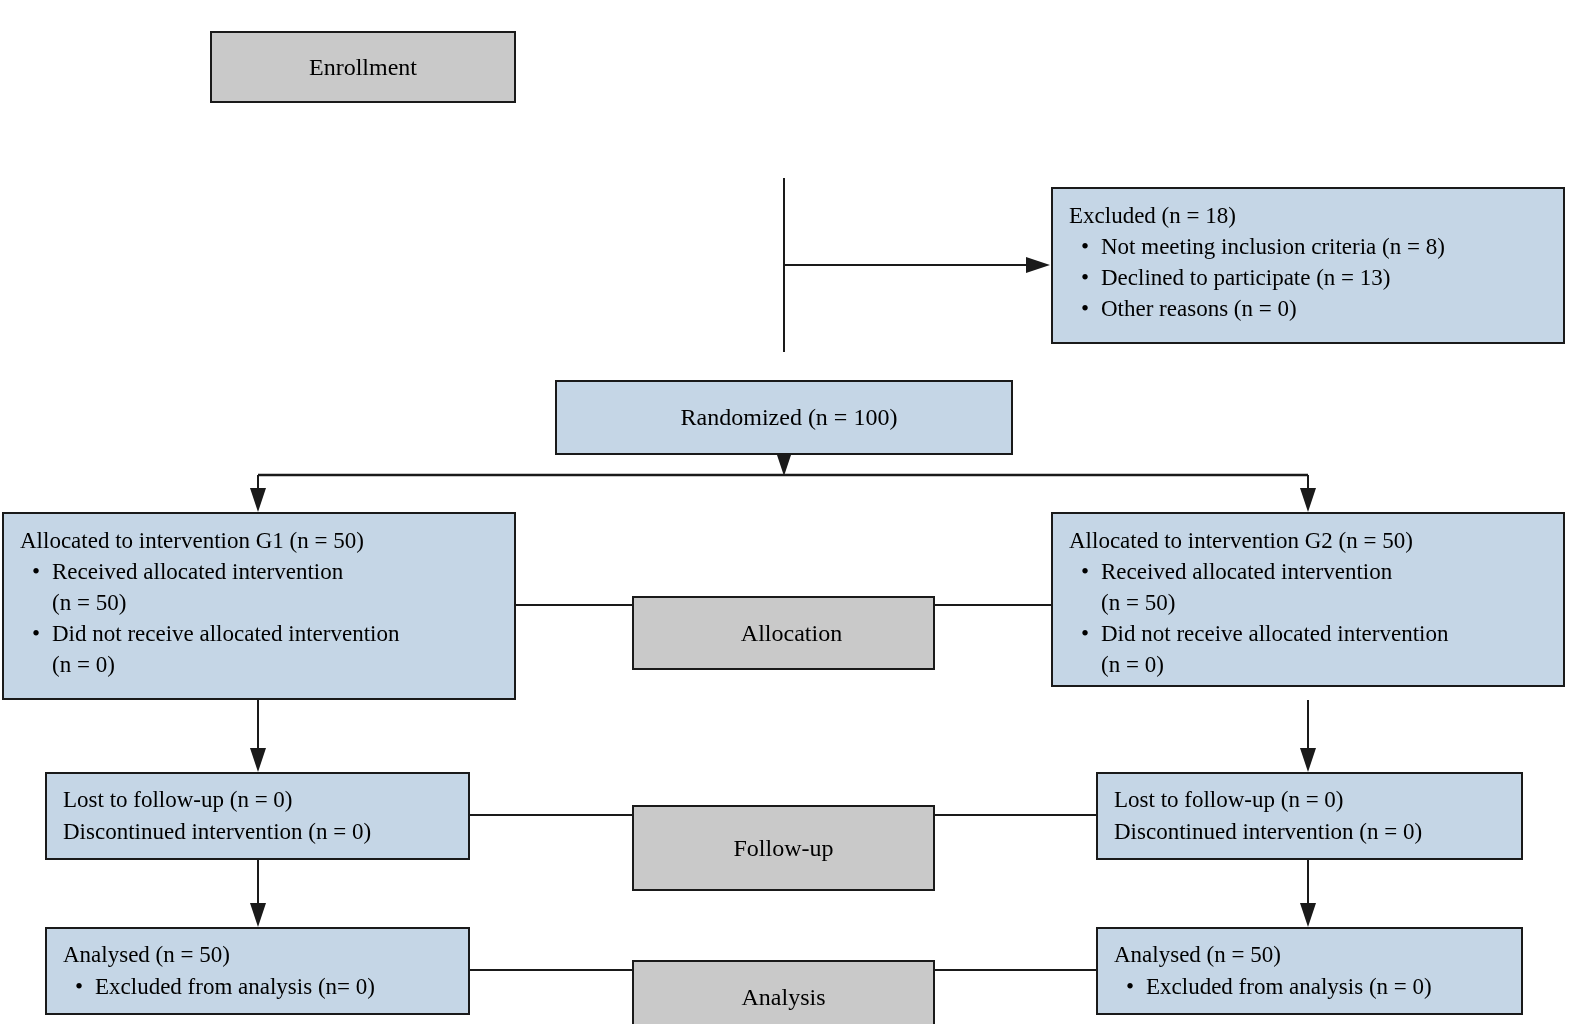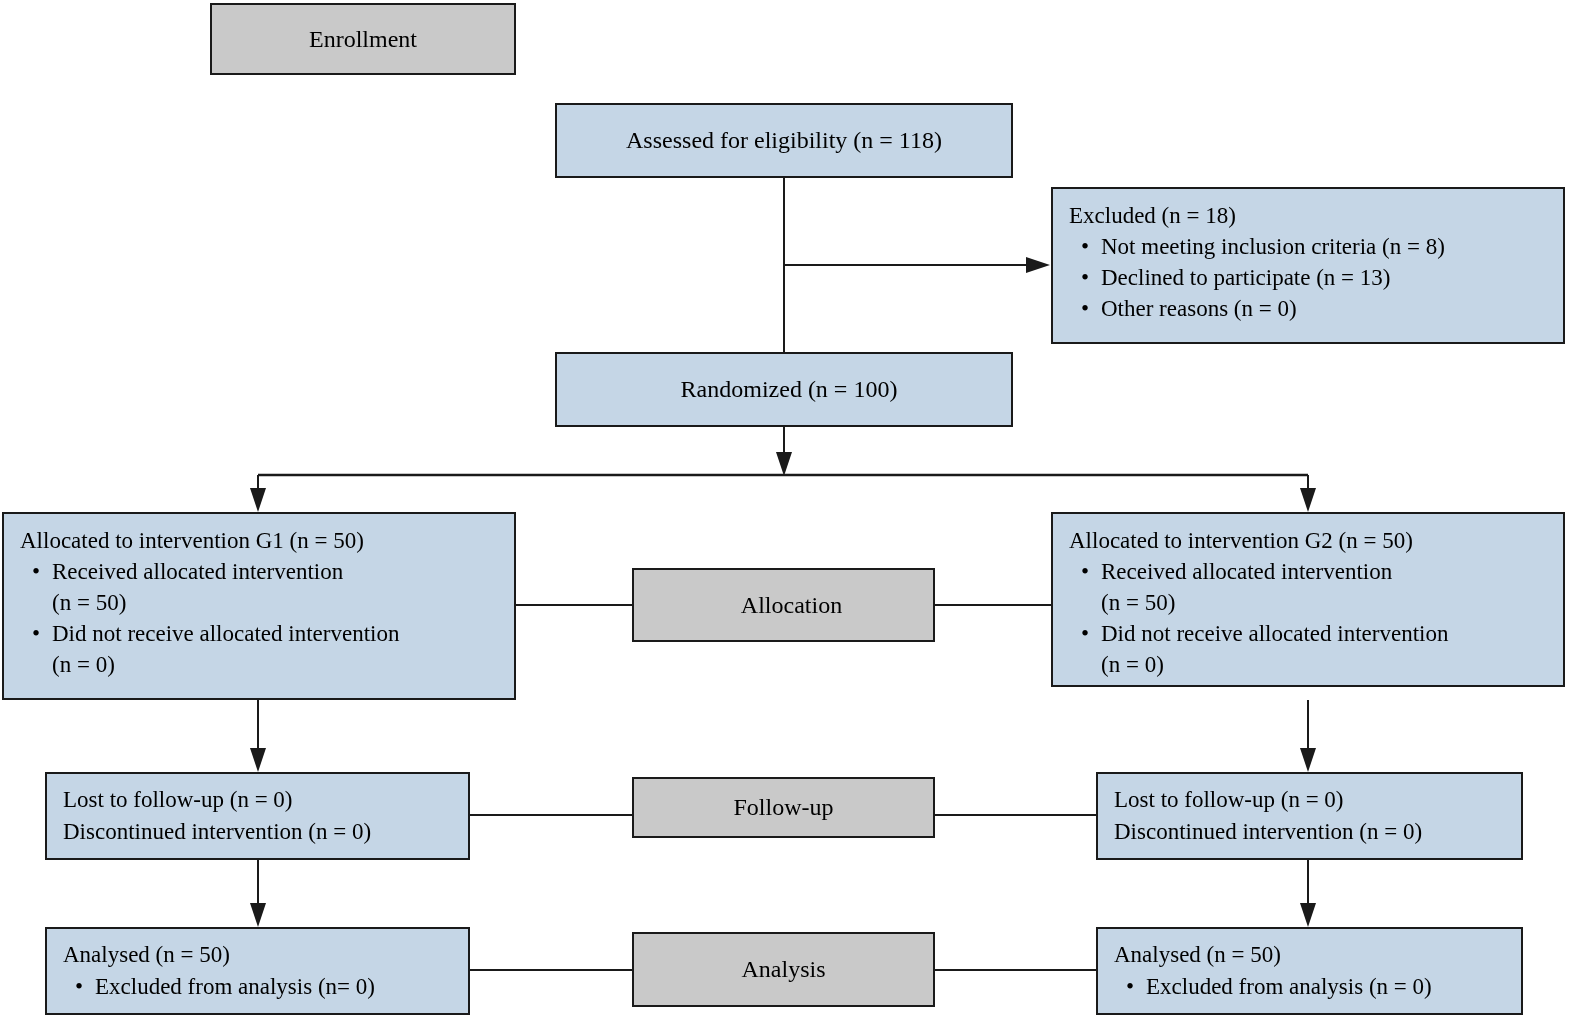--- a/index.html
+++ b/index.html
@@ -25,20 +25,21 @@
     z-index: 1;
   }
   .blue  { background: var(--box-fill, #c5d6e6); }
   .gray  { background: var(--band-fill, #c9c9c9); }
   .center-text {
     display: flex;
     align-items: center;
     justify-content: center;
     text-align: center;
     font-size: 24px;
+    margin-top: 28px;
   }
   .multi {
     padding: 11px 10px 0 16px;
     font-size: 23px;
     line-height: 31px;
   }
   .multi .title { display: block; }
   .li { display: flex; align-items: flex-start; }
   .li .dot { flex: 0 0 32px; text-align: center; }
   .li .li-text { flex: 1 1 auto; white-space: pre-line; }
@@ -84,21 +85,20 @@
 
     <line x1="470" y1="815" x2="632" y2="815" stroke="#1a1a1a" stroke-width="2"></line>
     <line x1="935" y1="815" x2="1096" y2="815" stroke="#1a1a1a" stroke-width="2"></line>
 
     <line x1="470" y1="970" x2="632" y2="970" stroke="#1a1a1a" stroke-width="2"></line>
     <line x1="935" y1="970" x2="1096" y2="970" stroke="#1a1a1a" stroke-width="2"></line>
   </svg>
 
   <div class="box gray center-text" style="left:210px; top:3px; width:306px; height:72px;">Enrollment</div>
 
-  <div class="box blue center-text" style="left:555px; top:103px; width:458px; height:75px;">Assessed for eligibility (n = 118)</div>
 
   <div class="box blue multi" style="left:1051px; top:187px; width:514px; height:157px;">
     <span class="title">Excluded (n = 18)</span>
     <div class="li">
       <span class="dot">•</span>
       <span class="li-text">Not meeting inclusion criteria (n = 8)</span>
     </div>
     <div class="li">
       <span class="dot">•</span>
       <span class="li-text">Declined to participate (n = 13)</span>
@@ -139,21 +139,21 @@
       <span class="li-text">Did not receive allocated intervention
 (n = 0)</span>
     </div>
   </div>
 
   <div class="box blue multi" style="left:45px; top:772px; width:425px; height:88px; line-height:32px; padding-top:10px;">
     <span class="plain-line">Lost to follow-up (n = 0)</span>
     <span class="plain-line">Discontinued intervention (n = 0)</span>
   </div>
 
-  <div class="box gray center-text" style="left:632px; top:777px; width:303px; height:61px;">Follow-up</div>
+  <div class="box gray center-text" style="left:632px; top:777px; width:303px; height:86px;">Follow-up</div>
 
   <div class="box blue multi" style="left:1096px; top:772px; width:427px; height:88px; line-height:32px; padding-top:10px;">
     <span class="plain-line">Lost to follow-up (n = 0)</span>
     <span class="plain-line">Discontinued intervention (n = 0)</span>
   </div>
 
   <div class="box blue multi" style="left:45px; top:927px; width:425px; height:88px; line-height:32px; padding-top:10px;">
     <span class="title">Analysed (n = 50)</span>
     <div class="li">
       <span class="dot">•</span>

